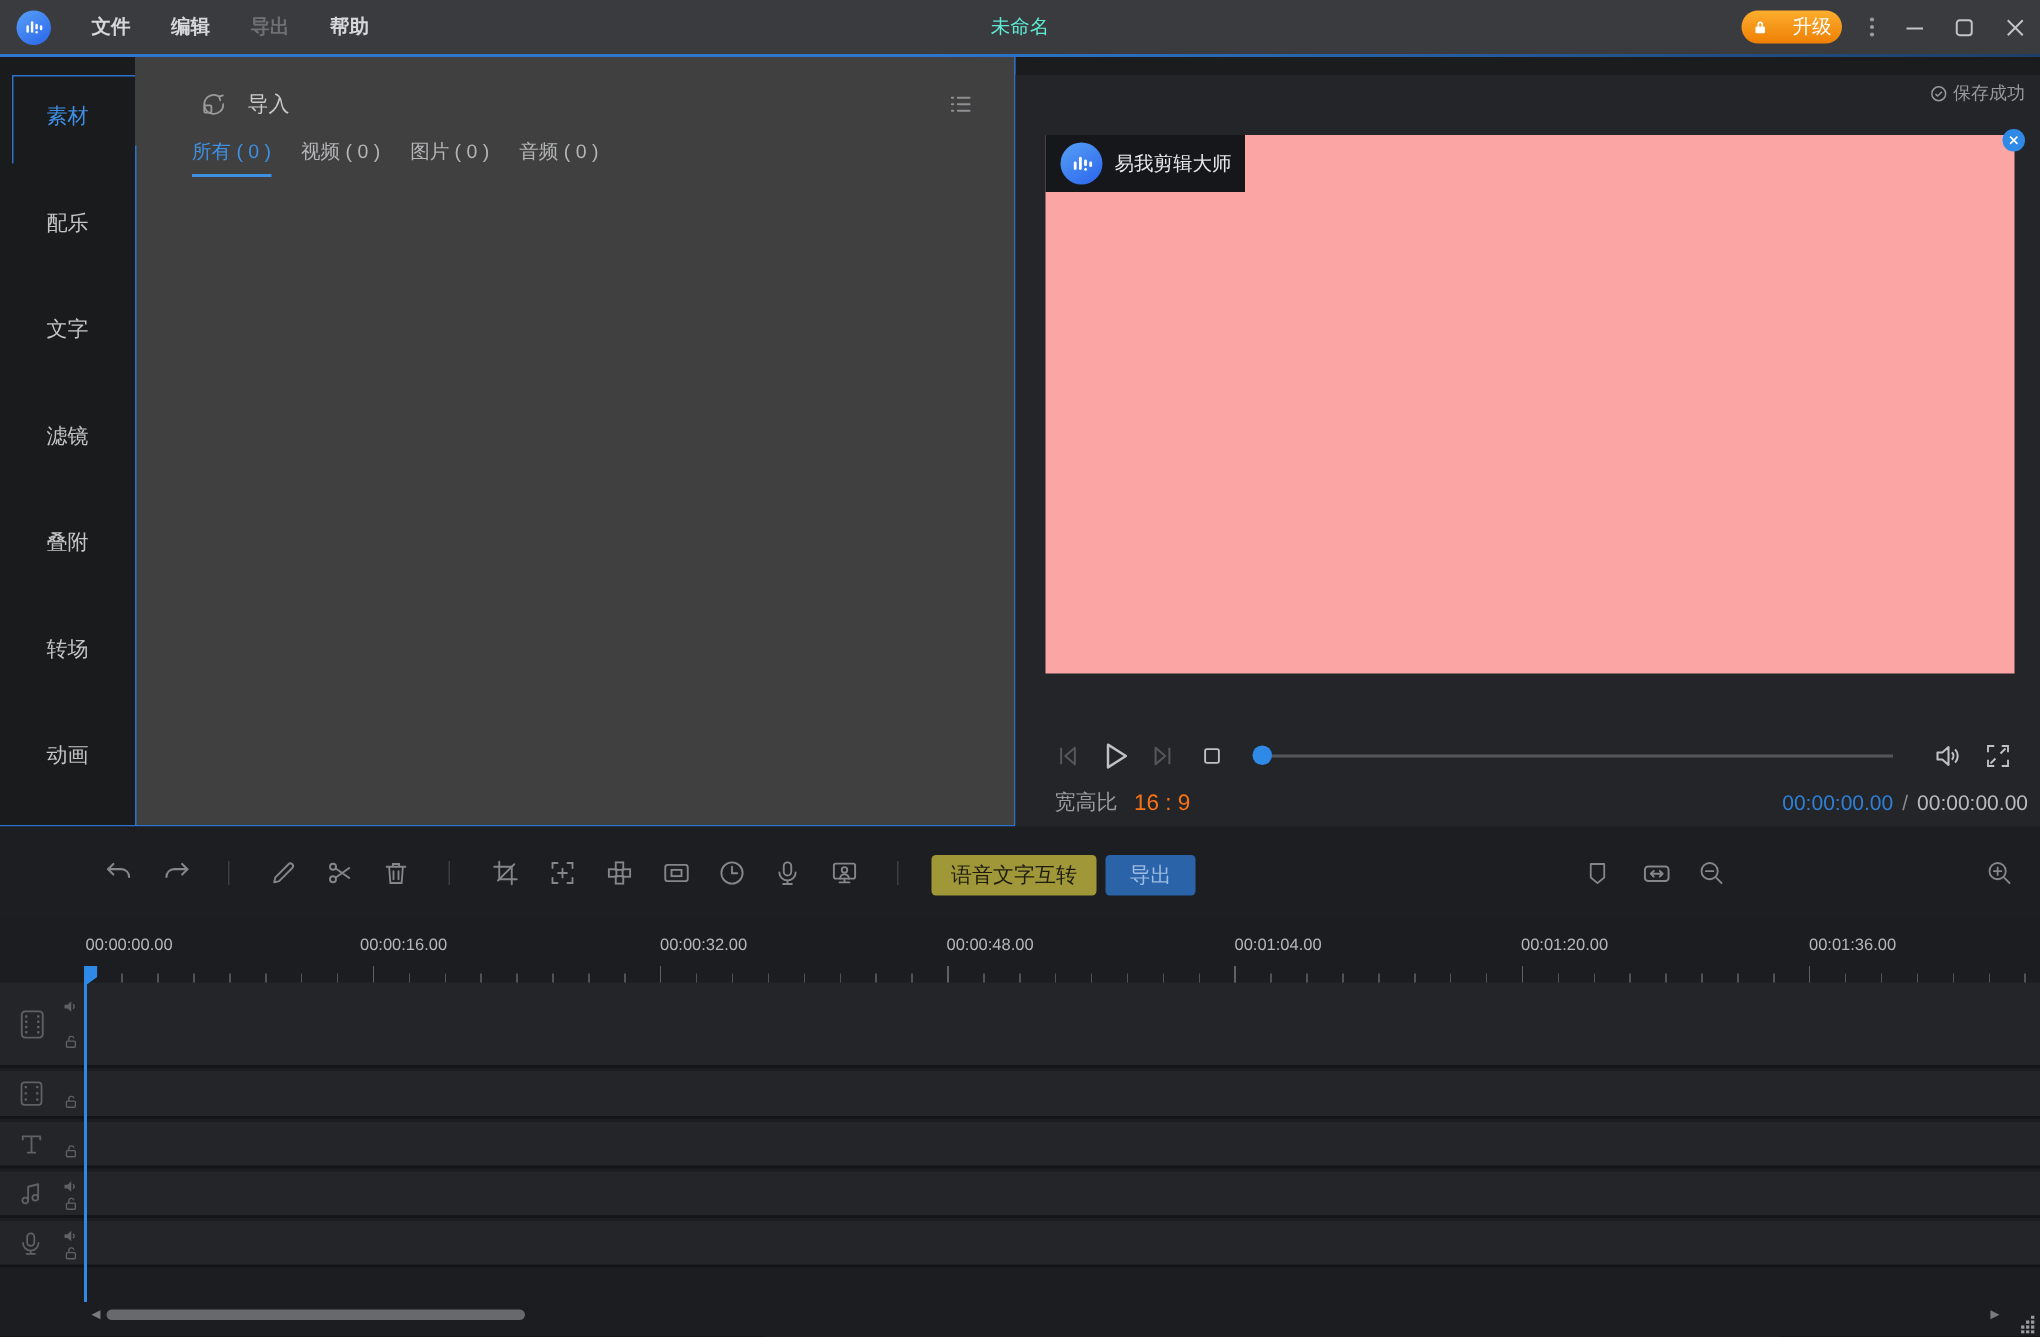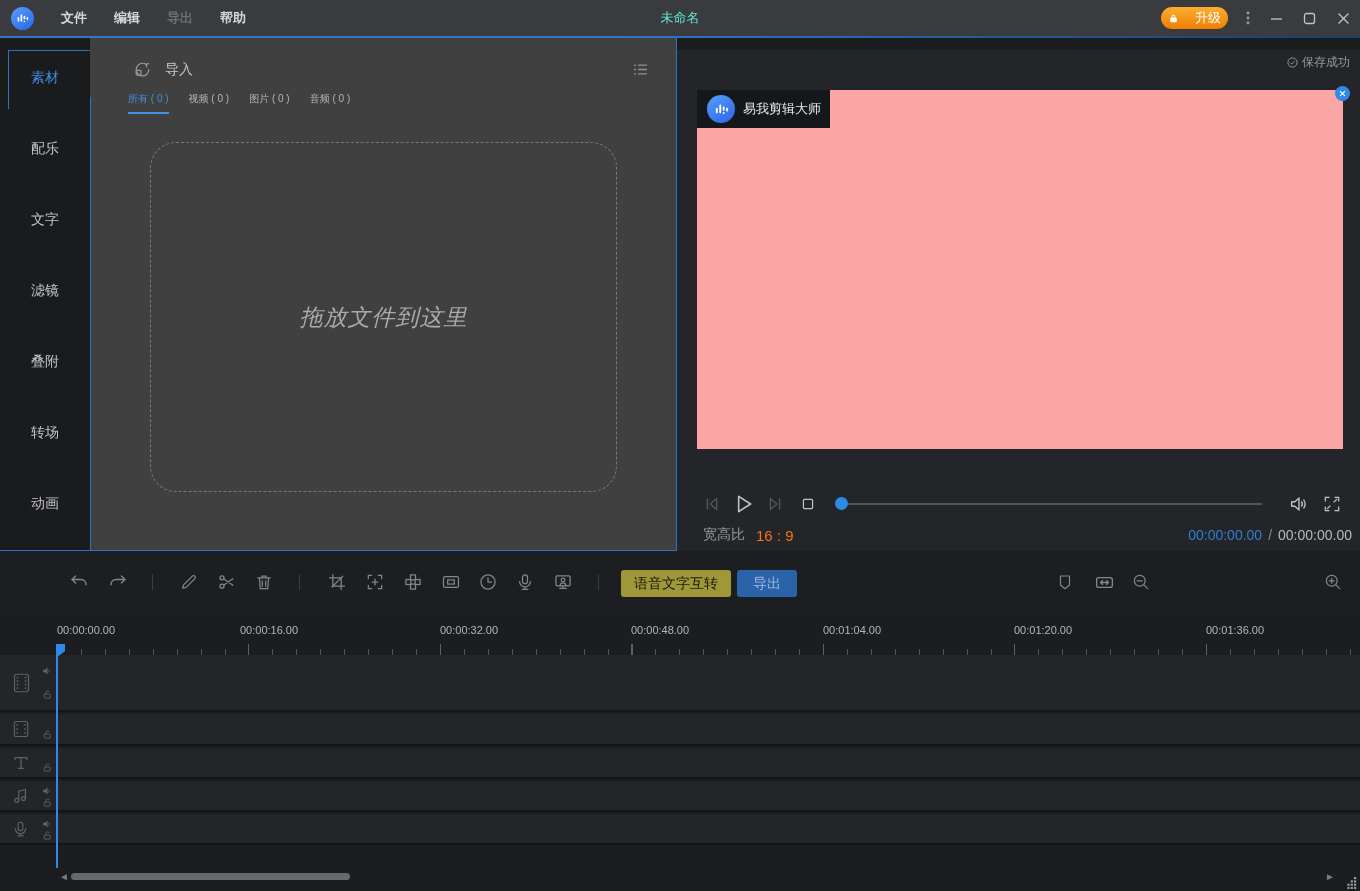--- a/index.html
+++ b/index.html
@@ -34,21 +34,21 @@
   .sidebar-item.active { color:#3f8fe3; }
   .tab-notch { position:absolute; left:8px; top:12px; width:82px; height:59px;
                border-top:1px solid #2b72c8; border-left:1px solid #2b72c8; }
   .media-panel { position:absolute; left:90px; top:0; width:587px; height:512px;
                  border-right:1px solid #2b72c8; background:#404040; }
   .media-panel::before { content:""; position:absolute; left:0; top:59px; bottom:0; width:1px; background:#2b72c8; }
   .import-btn { position:absolute; left:43px; top:22px; display:flex; align-items:center; gap:13px;
                 color:#c8c9cb; font-size:14px; }
   .listview-btn { position:absolute; right:26px; top:22px; color:#8f9093; }
   .media-tabs { position:absolute; left:38px; top:54px; display:flex; gap:20px; }
-  .media-tab { font-size:10px; color:#b4b5b7; padding-bottom:6px; }
+  .media-tab { font-size:13px; color:#b4b5b7; padding-bottom:6px; }
   .media-tab.active { color:#3f8fe3; border-bottom:2px solid #3f8fe3; }
   .dropzone { position:absolute; left:60px; top:104px; width:467px; height:350px;
               border:1px dashed #77787b; border-radius:26px;
               display:flex; align-items:center; justify-content:center; }
   .dropzone-text { color:#a9aaac; font-size:23px; font-style:italic; letter-spacing:1px; }
 
   
   .preview-section { position:absolute; left:677px; top:12px; width:683px; height:513px; background:#232529; }
   .save-status { position:absolute; right:10px; top:4px; display:flex; align-items:center; gap:3px;
                  color:#98999b; font-size:12px; }
@@ -184,23 +184,20 @@
           <svg width="19" height="19" viewBox="0 0 24 24" stroke="currentColor" stroke-width="1.6" stroke-linecap="round">
               <path d="M4.5 6.5 h1.2 M9.5 6.5 h10 M4.5 12 h1.2 M9.5 12 h10 M4.5 17.5 h1.2 M9.5 17.5 h10"></path>
             </svg>
         </div>
         <div class="media-tabs">
           <span class="media-tab active">所有 ( 0 )</span>
           <span class="media-tab">视频 ( 0 )</span>
           <span class="media-tab">图片 ( 0 )</span>
           <span class="media-tab">音频 ( 0 )</span>
         </div>
-        <div class="dropzone">
-          <span class="dropzone-text">拖放文件到这里</span>
-        </div>
       </div>
     </div>
 
     <div class="preview-section">
       <div class="save-status">
         <span>
             <svg width="13" height="13" viewBox="0 0 24 24" fill="none" stroke="#98999b" stroke-width="1.8">
               <circle cx="12" cy="12" r="8.5"></circle>
               <path d="M8 12.2 l2.6 2.6 L16 9.5"></path>
             </svg>

